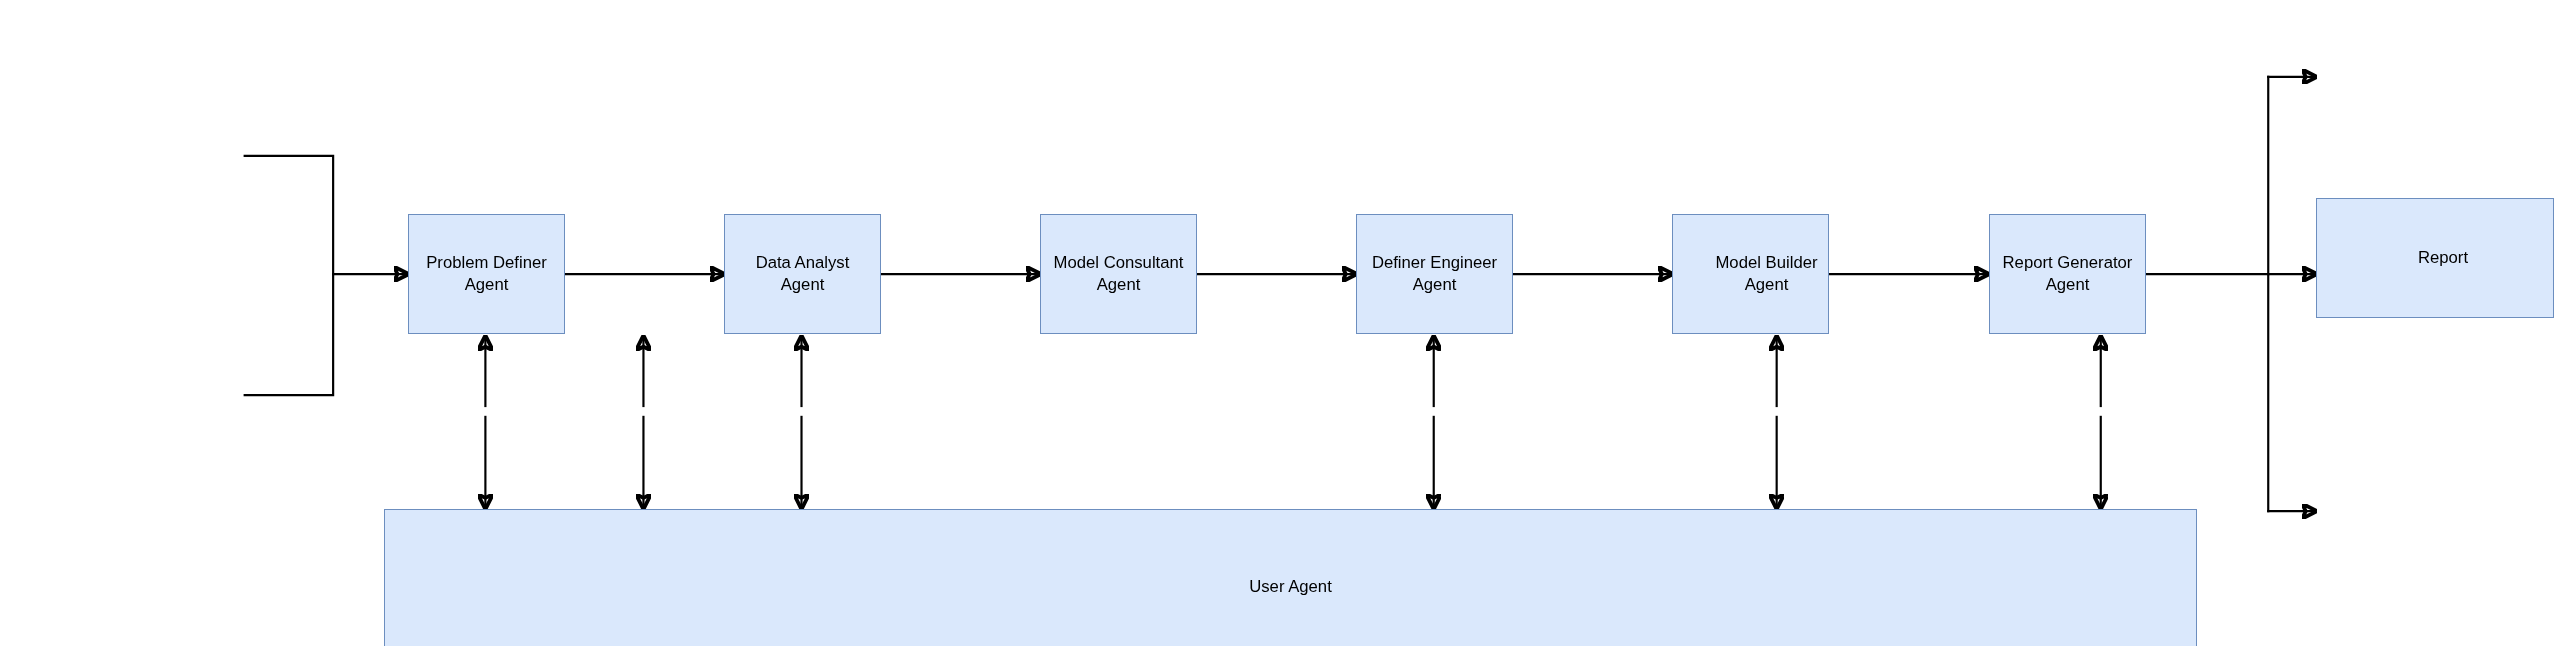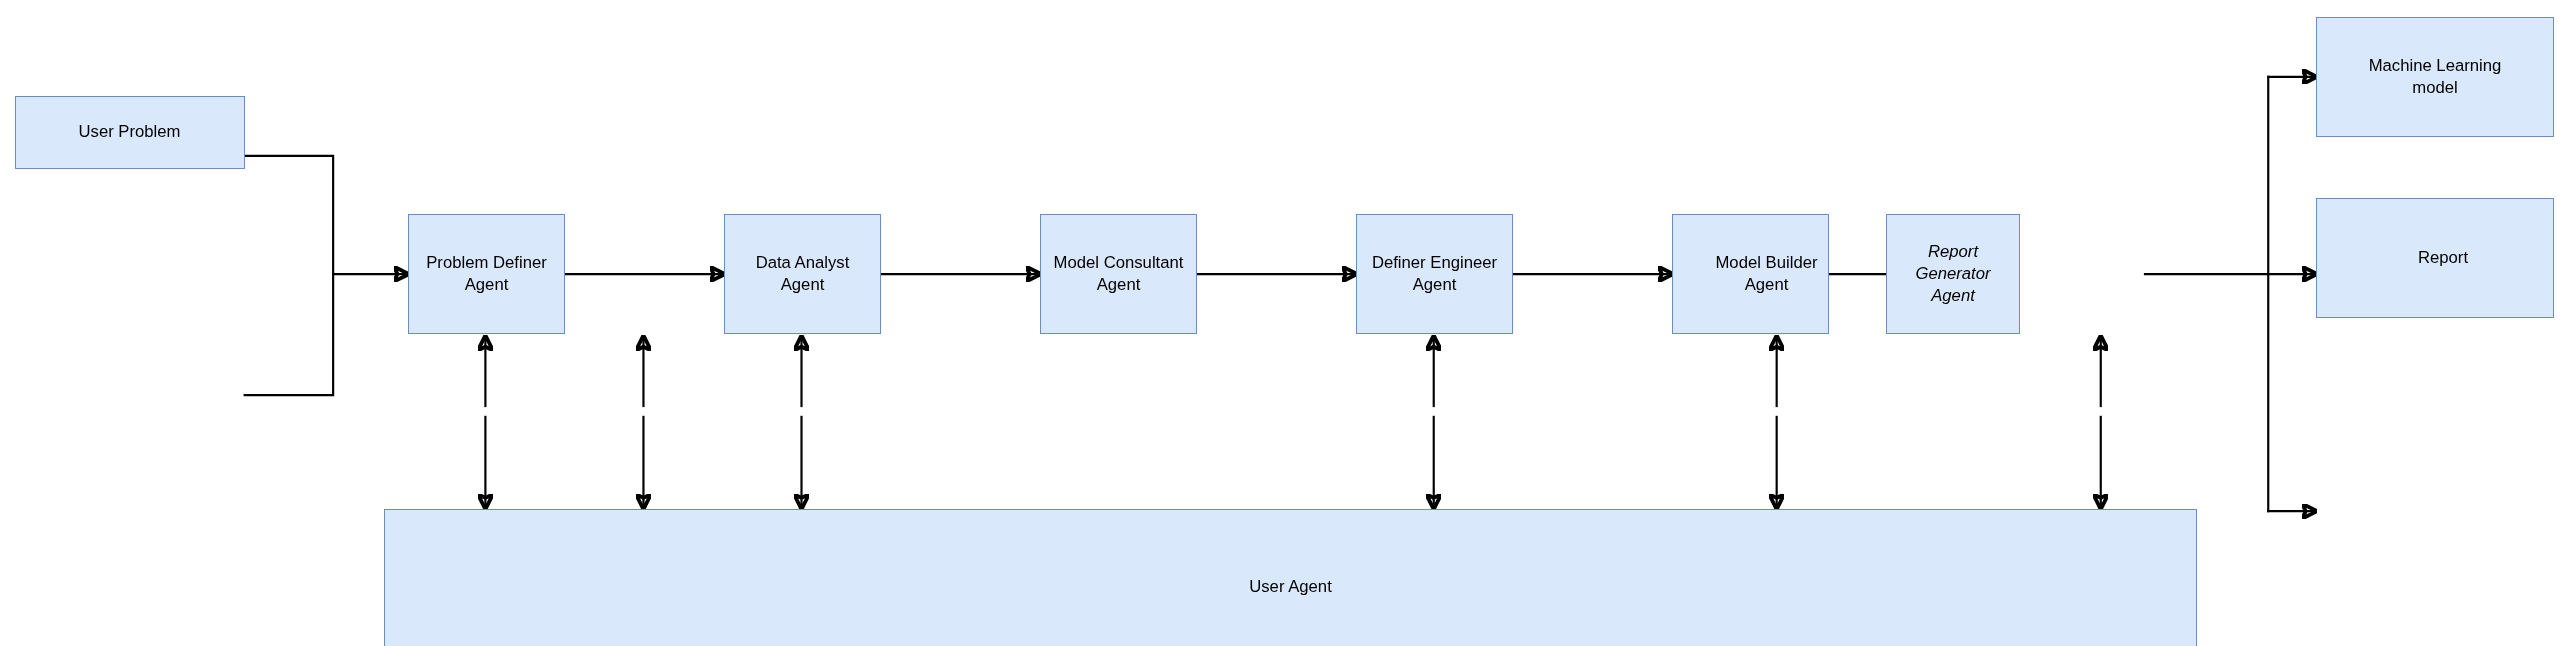--- a/index.html
+++ b/index.html
@@ -99,23 +99,20 @@
     <line x1="1977" y1="560" x2="1977" y2="466" marker-end="url(#arrow)"></line>
     <line x1="1977" y1="575" x2="1977" y2="699" marker-end="url(#arrow)"></line>
 
     <line x1="2450" y1="560" x2="2450" y2="466" marker-end="url(#arrow)"></line>
     <line x1="2450" y1="575" x2="2450" y2="699" marker-end="url(#arrow)"></line>
 
     <line x1="2897" y1="560" x2="2897" y2="466" marker-end="url(#arrow)"></line>
     <line x1="2897" y1="575" x2="2897" y2="699" marker-end="url(#arrow)"></line>
   </svg>
 
-  <div class="node" style="left:14.5px; top:96px; width:230px; height:73px;">
-    <span class="node-label">User Problem</span>
-  </div>
 
 
   <div class="node" style="left:408px; top:214px; width:157px; height:120px;">
     <span class="node-label">Problem Definer
 Agent</span>
   </div>
 
   <div class="node" style="left:724px; top:214px; width:157px; height:120px;">
     <span class="node-label">Data Analyst
 Agent</span>
@@ -129,29 +126,25 @@
   <div class="node" style="left:1356px; top:214px; width:157px; height:120px;">
     <span class="node-label">Definer Engineer
 Agent</span>
   </div>
 
   <div class="node" style="left:1672px; top:214px; width:157px; height:120px;padding-left:32px;">
     <span class="node-label">Model Builder
 Agent</span>
   </div>
 
-  <div class="node" style="left:1886px; top:214px; width:134px; height:120px;font-style:italic;">
+  <div class="node" style="left:1989px; top:214px; width:157px; height:120px;">
     <span class="node-label">Report Generator
 Agent</span>
   </div>
 
-  <div class="node" style="left:2316px; top:17.4px; width:238px; height:120px;">
-    <span class="node-label">Machine Learning
-model</span>
-  </div>
 
   <div class="node" style="left:2316px; top:198px; width:238px; height:120px;padding-left:16px;">
     <span class="node-label">Report</span>
   </div>
 
 
   <div class="node" style="left:384px; top:509px; width:1813px; height:156px;text-align:right;">
     <span class="node-label">User Agent</span>
   </div>
 

